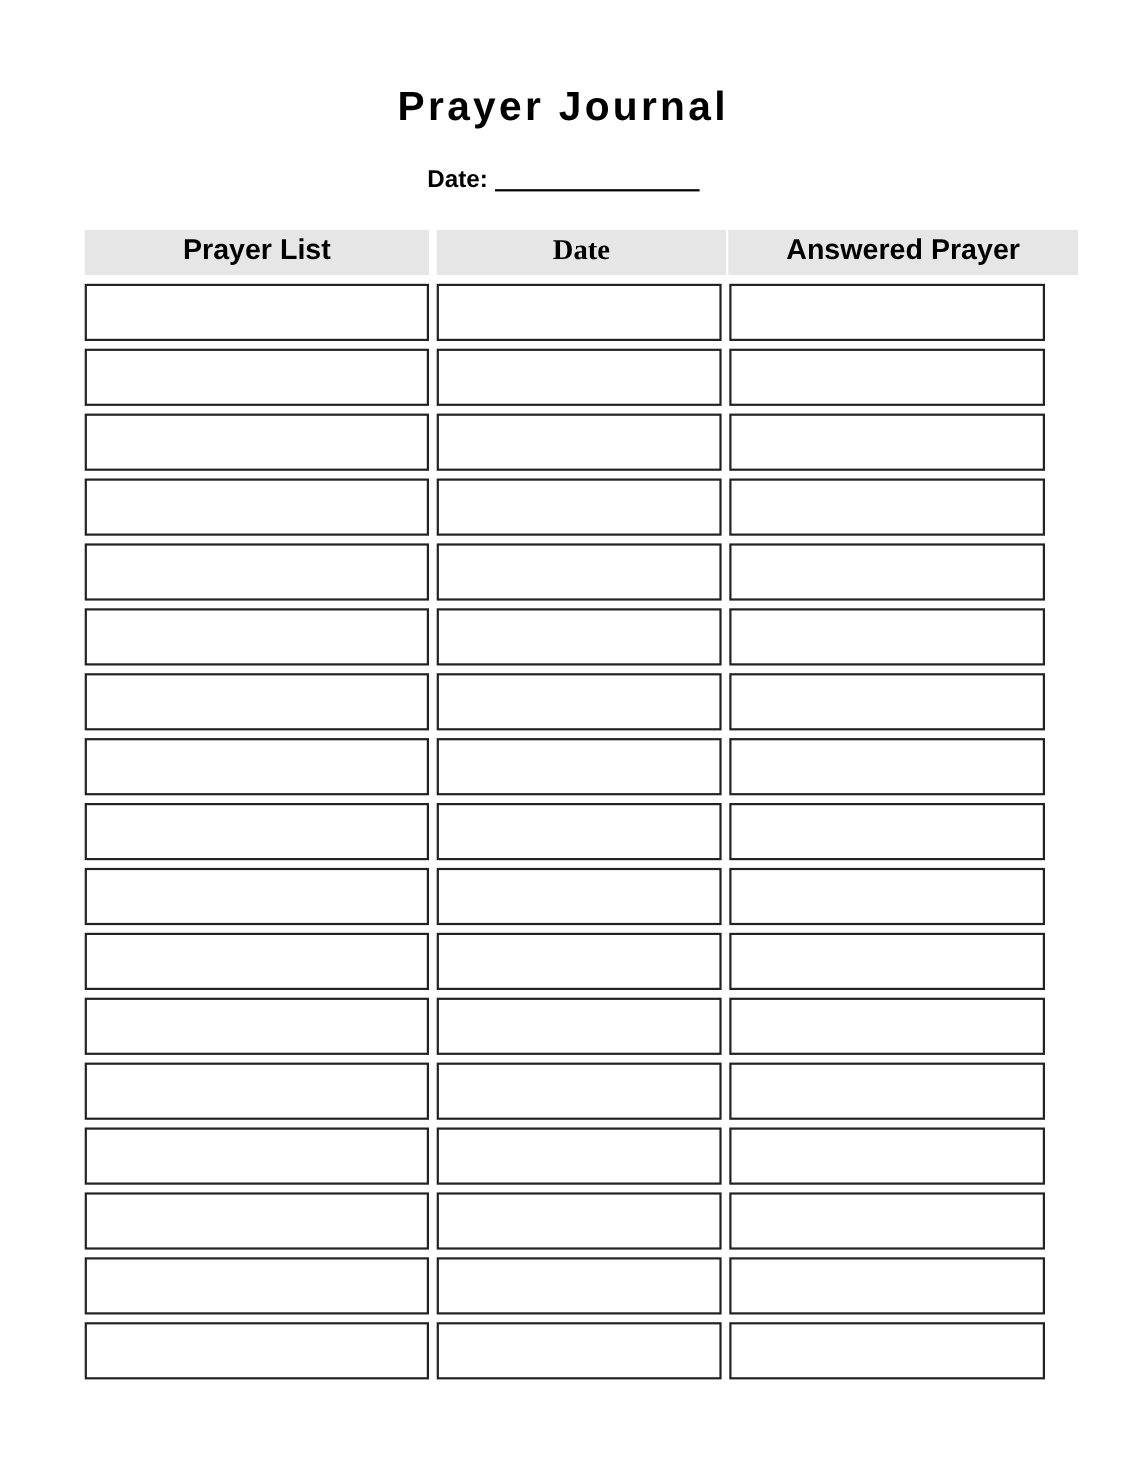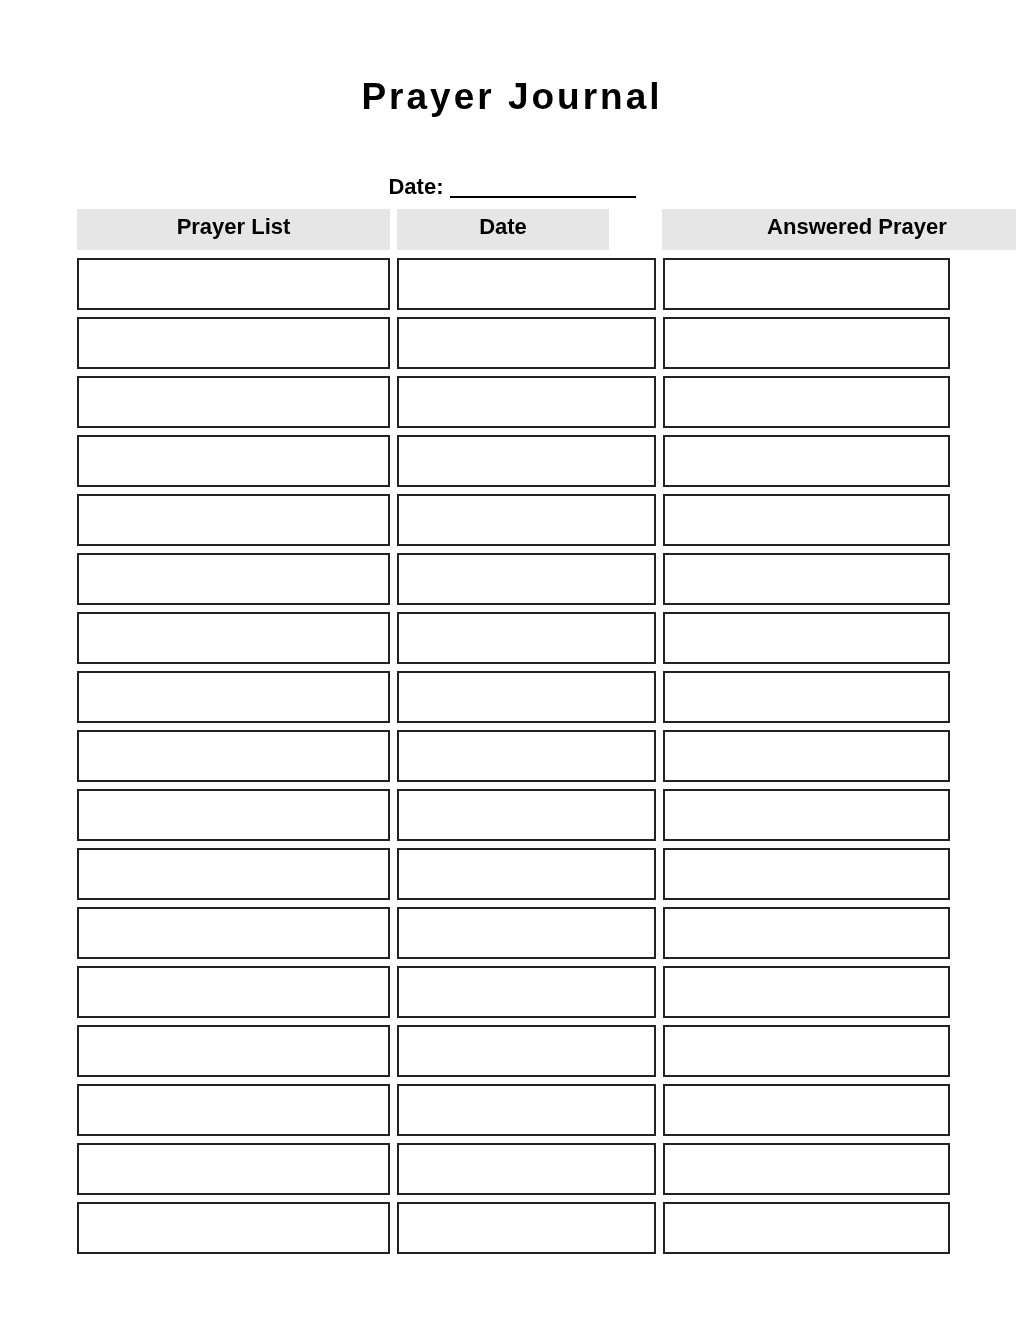--- a/index.html
+++ b/index.html
@@ -1,27 +1,27 @@
 <!DOCTYPE html>
 <html><head>
   <meta charset="utf-8">
   <style>
     html, body { margin: 0; padding: 0; background: #ffffff; }
     body { width: 1024px; height: 1326px; position: relative; font-family: "Liberation Sans", sans-serif; color: #000; overflow: hidden; }
     .title { position: absolute; left: 0; top: 64px; width: 1024px; text-align: center; font-size: 37px; font-weight: bold; letter-spacing: 3px; line-height: 66px; }
-    .date-line { position: absolute; left: 0; top: 146px; width: 1024px; text-align: center; font-size: 22px; font-weight: bold; line-height: 28px; margin-top: 24px; }
+    .date-line { position: absolute; left: 0; top: 146px; width: 1024px; text-align: center; font-size: 22px; font-weight: bold; line-height: 28px; }
     .date-line .blank { display: inline-block; width: 186px; border-bottom: 2px solid #000; height: 22px; vertical-align: baseline; margin-left: 6px; position: relative; top: 4px; }
-    .hdr { position: absolute; top: 209px; height: 41px; background: #e6e6e6; font-size: 22px; font-weight: bold; text-align: center; line-height: 35px; }
+    .hdr { position: absolute; top: 209px; height: 41px; background: #e6e6e6; font-size: 26px; font-weight: bold; text-align: center; line-height: 35px; }
     .cell { position: absolute; height: 48px; border: 2px solid #222; background: #fff; box-sizing: content-box; }
     .c1 { left: 77px; width: 309px; }
     .c2 { left: 397px; width: 255px; }
     .c3 { left: 663px; width: 283px; }
     .h1 { left: 77px; width: 313px; }
-    .h2 { left: 397px; width: 212px; }
-    .h3 { left: 662px; width: 318px; padding-left: 36px; }
+    .h2 { left: 397px; width: 263px; font-family: Liberation Serif, serif; }
+    .h3 { left: 662px; width: 318px; }
   </style>
 </head>
 <body>
 
 <div class="title">Prayer Journal</div>
 
 <div class="date-line">
   <span>Date:</span><span class="blank"></span>
 </div>
 

